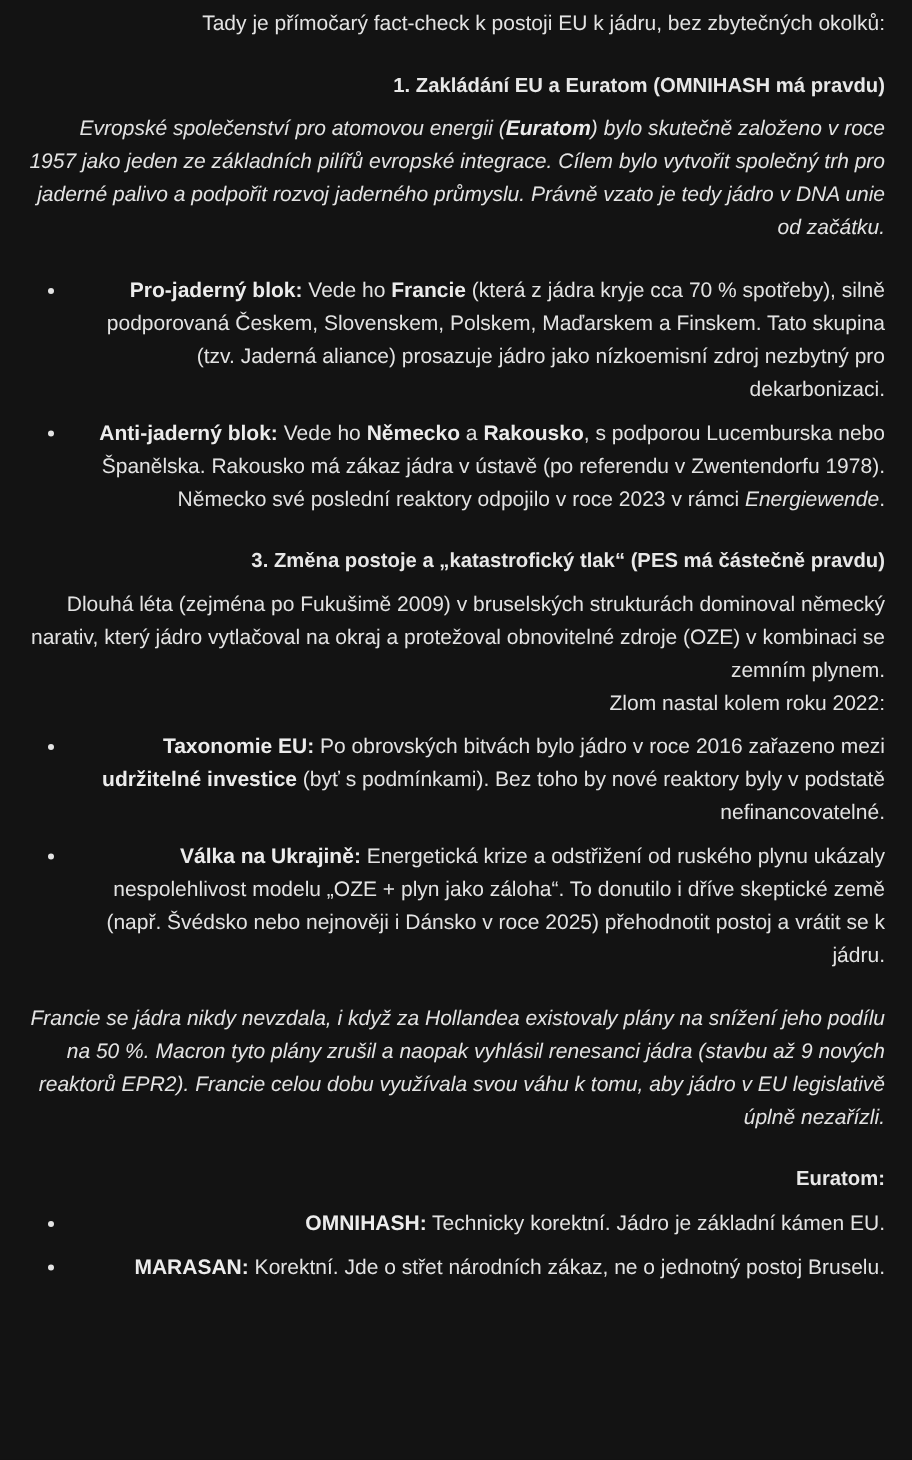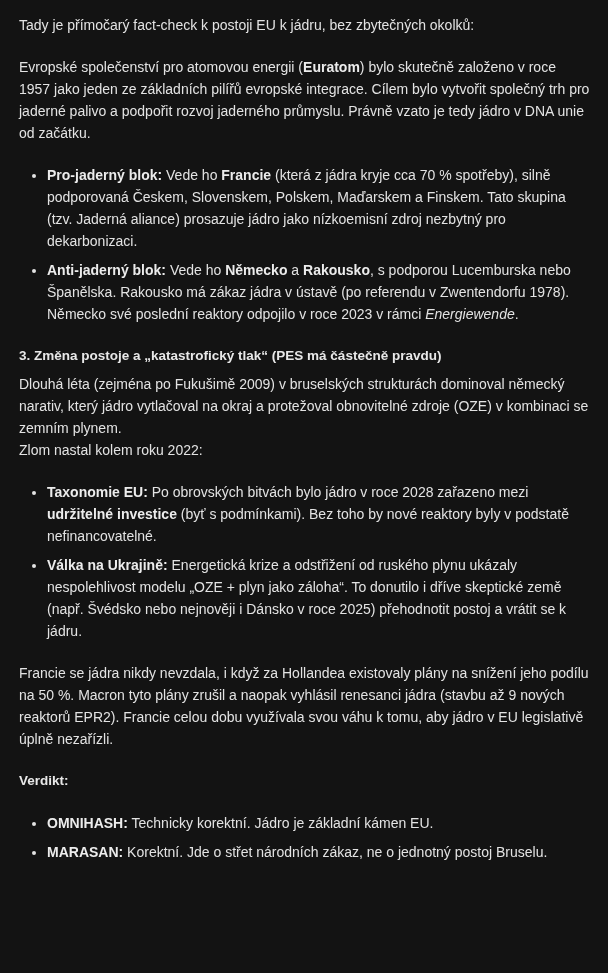--- a/index.html
+++ b/index.html
@@ -2,64 +2,65 @@
 <html><head>
 <meta charset="utf-8">
 <style>
   html, body { margin:0; padding:0; }
   body {
     width:608px; height:973px; overflow:hidden;
     background:#131313; color:#e3e3e3;
     font-family:"Liberation Sans", sans-serif;
     font-size:14px; line-height:22px;
   }
-  .wrap { padding:14px 18px 0 19px; }
+  .wrap { padding:4px 18px 0 19px;text-align:right; }
   p { margin:0; }
   .intro { margin-bottom:20px; }
   h3 { font-size:13.5px; font-weight:bold; margin:0 0 6px 0; line-height:22px; color:#e8e8e8; }
-  .para { margin-bottom:6px; }
+  .para { margin-bottom:6px;font-style:italic; }
   .sec { margin-bottom:20px; }
-  ul { margin:20px 0 0 0; padding-left:28px; }
+  ul { margin:7px 0 0 0; padding-left:28px; }
   li { margin-bottom:7px; }
   li::marker { color:#e3e3e3; }
   b { font-weight:bold; color:#ececec; }
   i { font-style:italic; }
 </style>
 </head>
 <body>
 
 <div class="wrap">
   <p class="intro">Tady je přímočarý fact-check k postoji EU k jádru, bez zbytečných okolků:</p>
 
   <div class="sec">
+    <h3>1. Zakládání EU a Euratom (OMNIHASH má pravdu)</h3>
     <p class="para"><span>Evropské společenství pro atomovou energii (</span><b>Euratom</b><span>) bylo skutečně založeno v roce 1957 jako jeden ze základních pilířů evropské integrace. Cílem bylo vytvořit společný trh pro jaderné palivo a podpořit rozvoj jaderného průmyslu. Právně vzato je tedy jádro v DNA unie od začátku.</span></p>
   </div>
 
   <div class="sec">
     <ul>
       <li><b>Pro-jaderný blok:</b><span> Vede ho </span><b>Francie</b><span> (která z jádra kryje cca 70 % spotřeby), silně podporovaná Českem, Slovenskem, Polskem, Maďarskem a Finskem. Tato skupina (tzv. Jaderná aliance) prosazuje jádro jako nízkoemisní zdroj nezbytný pro dekarbonizaci.</span></li>
       <li><b>Anti-jaderný blok:</b><span> Vede ho </span><b>Německo</b><span> a </span><b>Rakousko</b><span>, s podporou Lucemburska nebo Španělska. Rakousko má zákaz jádra v ústavě (po referendu v Zwentendorfu 1978). Německo své poslední reaktory odpojilo v roce 2023 v rámci </span><i>Energiewende</i><span>.</span></li>
     </ul>
   </div>
 
   <div class="sec">
     <h3>3. Změna postoje a „katastrofický tlak“ (PES má částečně pravdu)</h3>
     <p>Dlouhá léta (zejména po Fukušimě 2009) v bruselských strukturách dominoval německý narativ, který jádro vytlačoval na okraj a protežoval obnovitelné zdroje (OZE) v kombinaci se zemním plynem.</p>
     <p>Zlom nastal kolem roku 2022:</p>
     <ul>
-      <li><b>Taxonomie EU:</b><span> Po obrovských bitvách bylo jádro v roce 2028 zařazeno mezi </span><b>udržitelné investice</b><span> (byť s podmínkami). Bez toho by nové reaktory byly v podstatě nefinancovatelné.</span></li>
+      <li><b>Taxonomie EU:</b><span> Po obrovských bitvách bylo jádro v roce 2016 zařazeno mezi </span><b>udržitelné investice</b><span> (byť s podmínkami). Bez toho by nové reaktory byly v podstatě nefinancovatelné.</span></li>
       <li><b>Válka na Ukrajině:</b><span> Energetická krize a odstřižení od ruského plynu ukázaly nespolehlivost modelu „OZE + plyn jako záloha“. To donutilo i dříve skeptické země (např. Švédsko nebo nejnověji i Dánsko v roce 2025) přehodnotit postoj a vrátit se k jádru.</span></li>
     </ul>
   </div>
 
   <div class="sec">
     <p class="para">Francie se jádra nikdy nevzdala, i když za Hollandea existovaly plány na snížení jeho podílu na 50 %. Macron tyto plány zrušil a naopak vyhlásil renesanci jádra (stavbu až 9 nových reaktorů EPR2). Francie celou dobu využívala svou váhu k tomu, aby jádro v EU legislativě úplně nezařízli.</p>
   </div>
 
   <div class="sec">
-    <h3>Verdikt:</h3>
+    <h3>Euratom:</h3>
     <ul>
       <li><b>OMNIHASH:</b><span> Technicky korektní. Jádro je základní kámen EU.</span></li>
       <li><b>MARASAN:</b><span> Korektní. Jde o střet národních zákaz, ne o jednotný postoj Bruselu.</span></li>
 
     </ul>
   </div>
 </div>
 
 </body></html>

